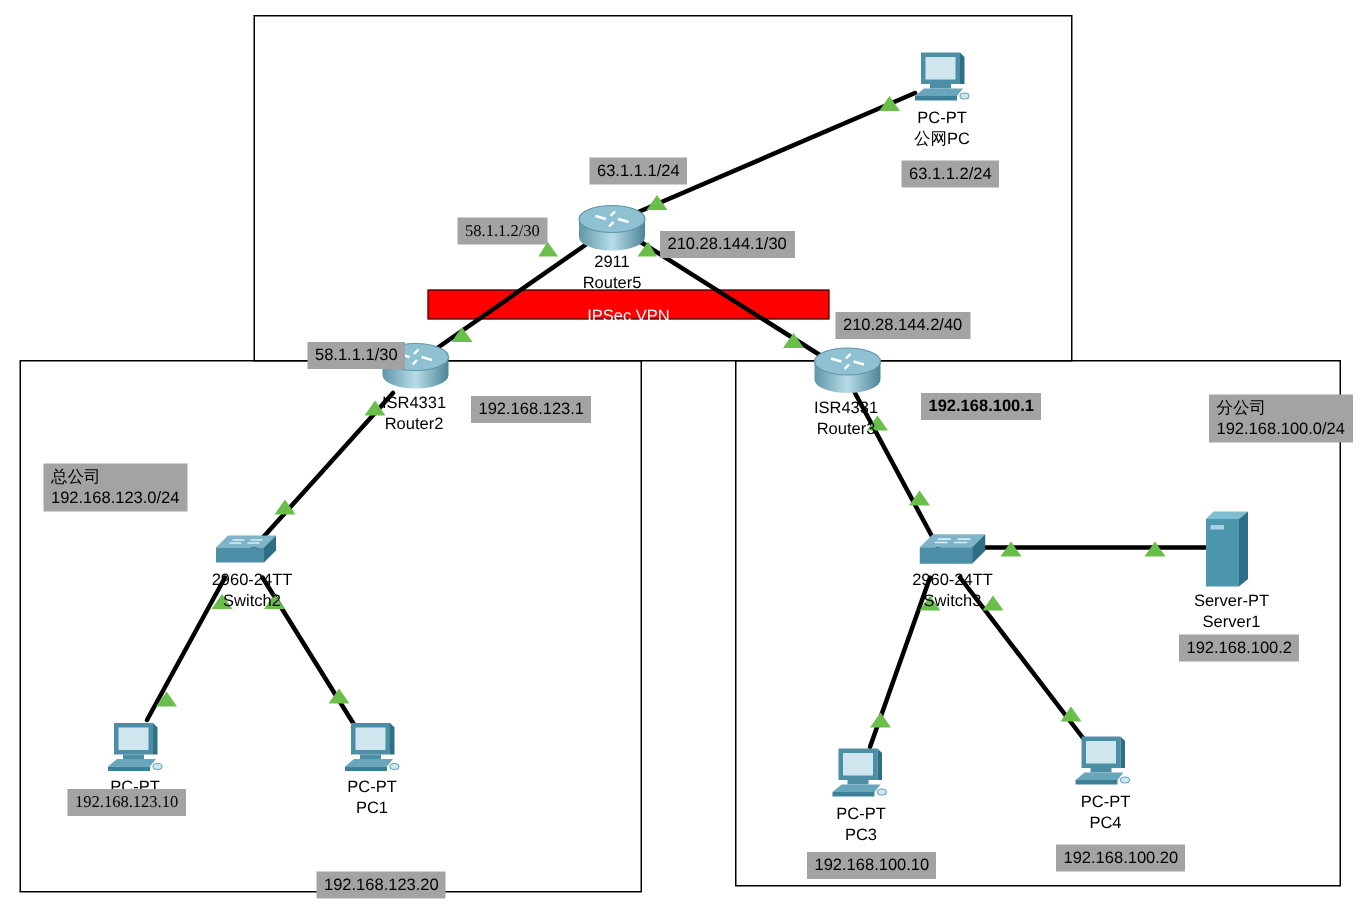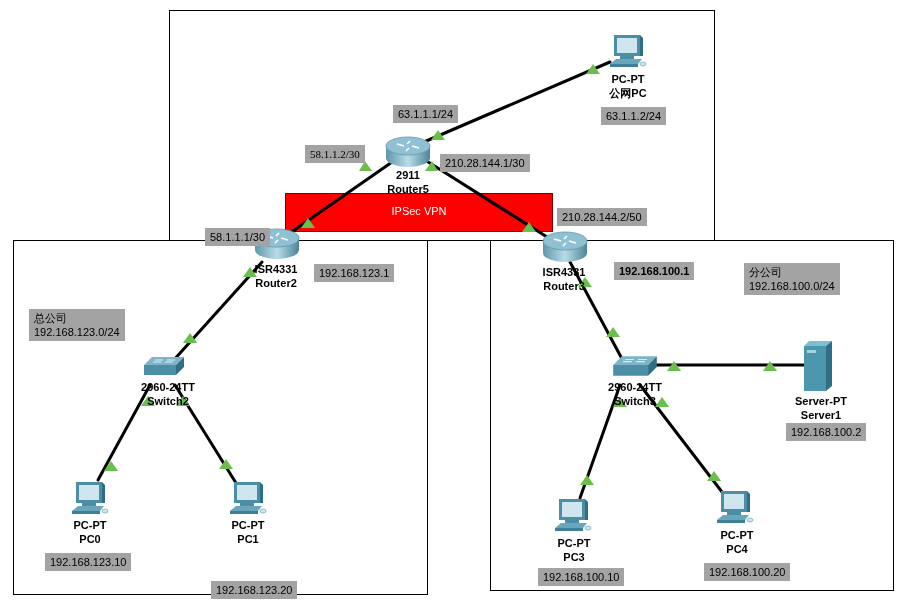--- a/index.html
+++ b/index.html
@@ -1,26 +1,26 @@
 <!DOCTYPE html>
 <html><head>
 <meta charset="utf-8">
 <style>
   html, body { margin: 0; padding: 0; background: #ffffff; }
   body { width: 909px; height: 604px; position: relative; overflow: hidden;
          font-family: "Liberation Sans", sans-serif; font-size: 11px; color: #000; }
   .zone { position: absolute; border: 1px solid #000; box-sizing: border-box; background: transparent; }
   #links { position: absolute; left: 0; top: 0; width: 909px; height: 604px; }
-  .vpn { position: absolute; left: 285px; top: 193px; width: 268px; height: 39px;
+  .vpn { position: absolute; left: 285px; top: 193px; width: 268px; height: 20px;
          background: #ff0000; border: 1px solid #7a0000; box-sizing: border-box;
          color: #ffffff; text-align: center; line-height: 34px; font-size: 11px; }
   .label { position: absolute; background: #a3a3a3; padding: 2px 5px; font-size: 11px;
            line-height: 14px; white-space: nowrap; }
   .devlabel { position: absolute; text-align: center; font-size: 11px; line-height: 14px;
-              white-space: nowrap; transform: translateX(-50%); font-weight: bold; }
+              white-space: nowrap; transform: translateX(-50%); }
   .dev { position: absolute; }
 </style>
 </head>
 <body>
 
 <div class="zone" style="left:169px;top:10px;width:546px;height:231px;"></div>
 <div class="zone" style="left:13px;top:240px;width:415px;height:355px;"></div>
 <div class="zone" style="left:490px;top:240px;width:404px;height:351px;"></div>
 
 <div class="vpn" style="background: rgb(255, 0, 0);">
@@ -211,30 +211,30 @@
 </div>
 <div class="devlabel" style="left:821px;top:394px;">
   <div>Server-PT</div>
   <div>Server1</div>
 </div>
 
 <div class="label" style="left:29px;top:262px;margin-top:47px;">
   <div>总公司</div>
   <div>192.168.123.0/24</div>
 </div>
-<div class="label" style="left:744px;top:263px;">
+<div class="label" style="left:806px;top:263px;">
   <div>分公司</div>
   <div>192.168.100.0/24</div>
 </div>
 
 <div class="label" style="left:393px;top:105px;">63.1.1.1/24</div>
 <div class="label" style="left:601px;top:107px;">63.1.1.2/24</div>
 <div class="label" style="left:305px;top:145px;font-family:Liberation Serif, serif;">58.1.1.2/30</div>
 <div class="label" style="left:440px;top:154px;">210.28.144.1/30</div>
 <div class="label" style="left:205px;top:208px;margin-top:20px;">58.1.1.1/30</div>
-<div class="label" style="left:557px;top:208px;">210.28.144.2/50</div>
+<div class="label" style="left:557px;top:208px;">210.28.144.2/40</div>
 <div class="label" style="left:314px;top:264px;">192.168.123.1</div>
 <div class="label" style="left:614px;top:262px;font-weight:bold;">192.168.100.1</div>
 <div class="label" style="left:786px;top:423px;">192.168.100.2</div>
-<div class="label" style="left:45px;top:553px;">192.168.123.10</div>
+<div class="label" style="left:45px;top:526px;font-family:Liberation Serif, serif;">192.168.123.10</div>
 <div class="label" style="left:211px;top:555px;margin-top:26px;">192.168.123.20</div>
 <div class="label" style="left:538px;top:568px;">192.168.100.10</div>
 <div class="label" style="left:704px;top:563px;text-align:right;">192.168.100.20</div>
 
 </body></html>

